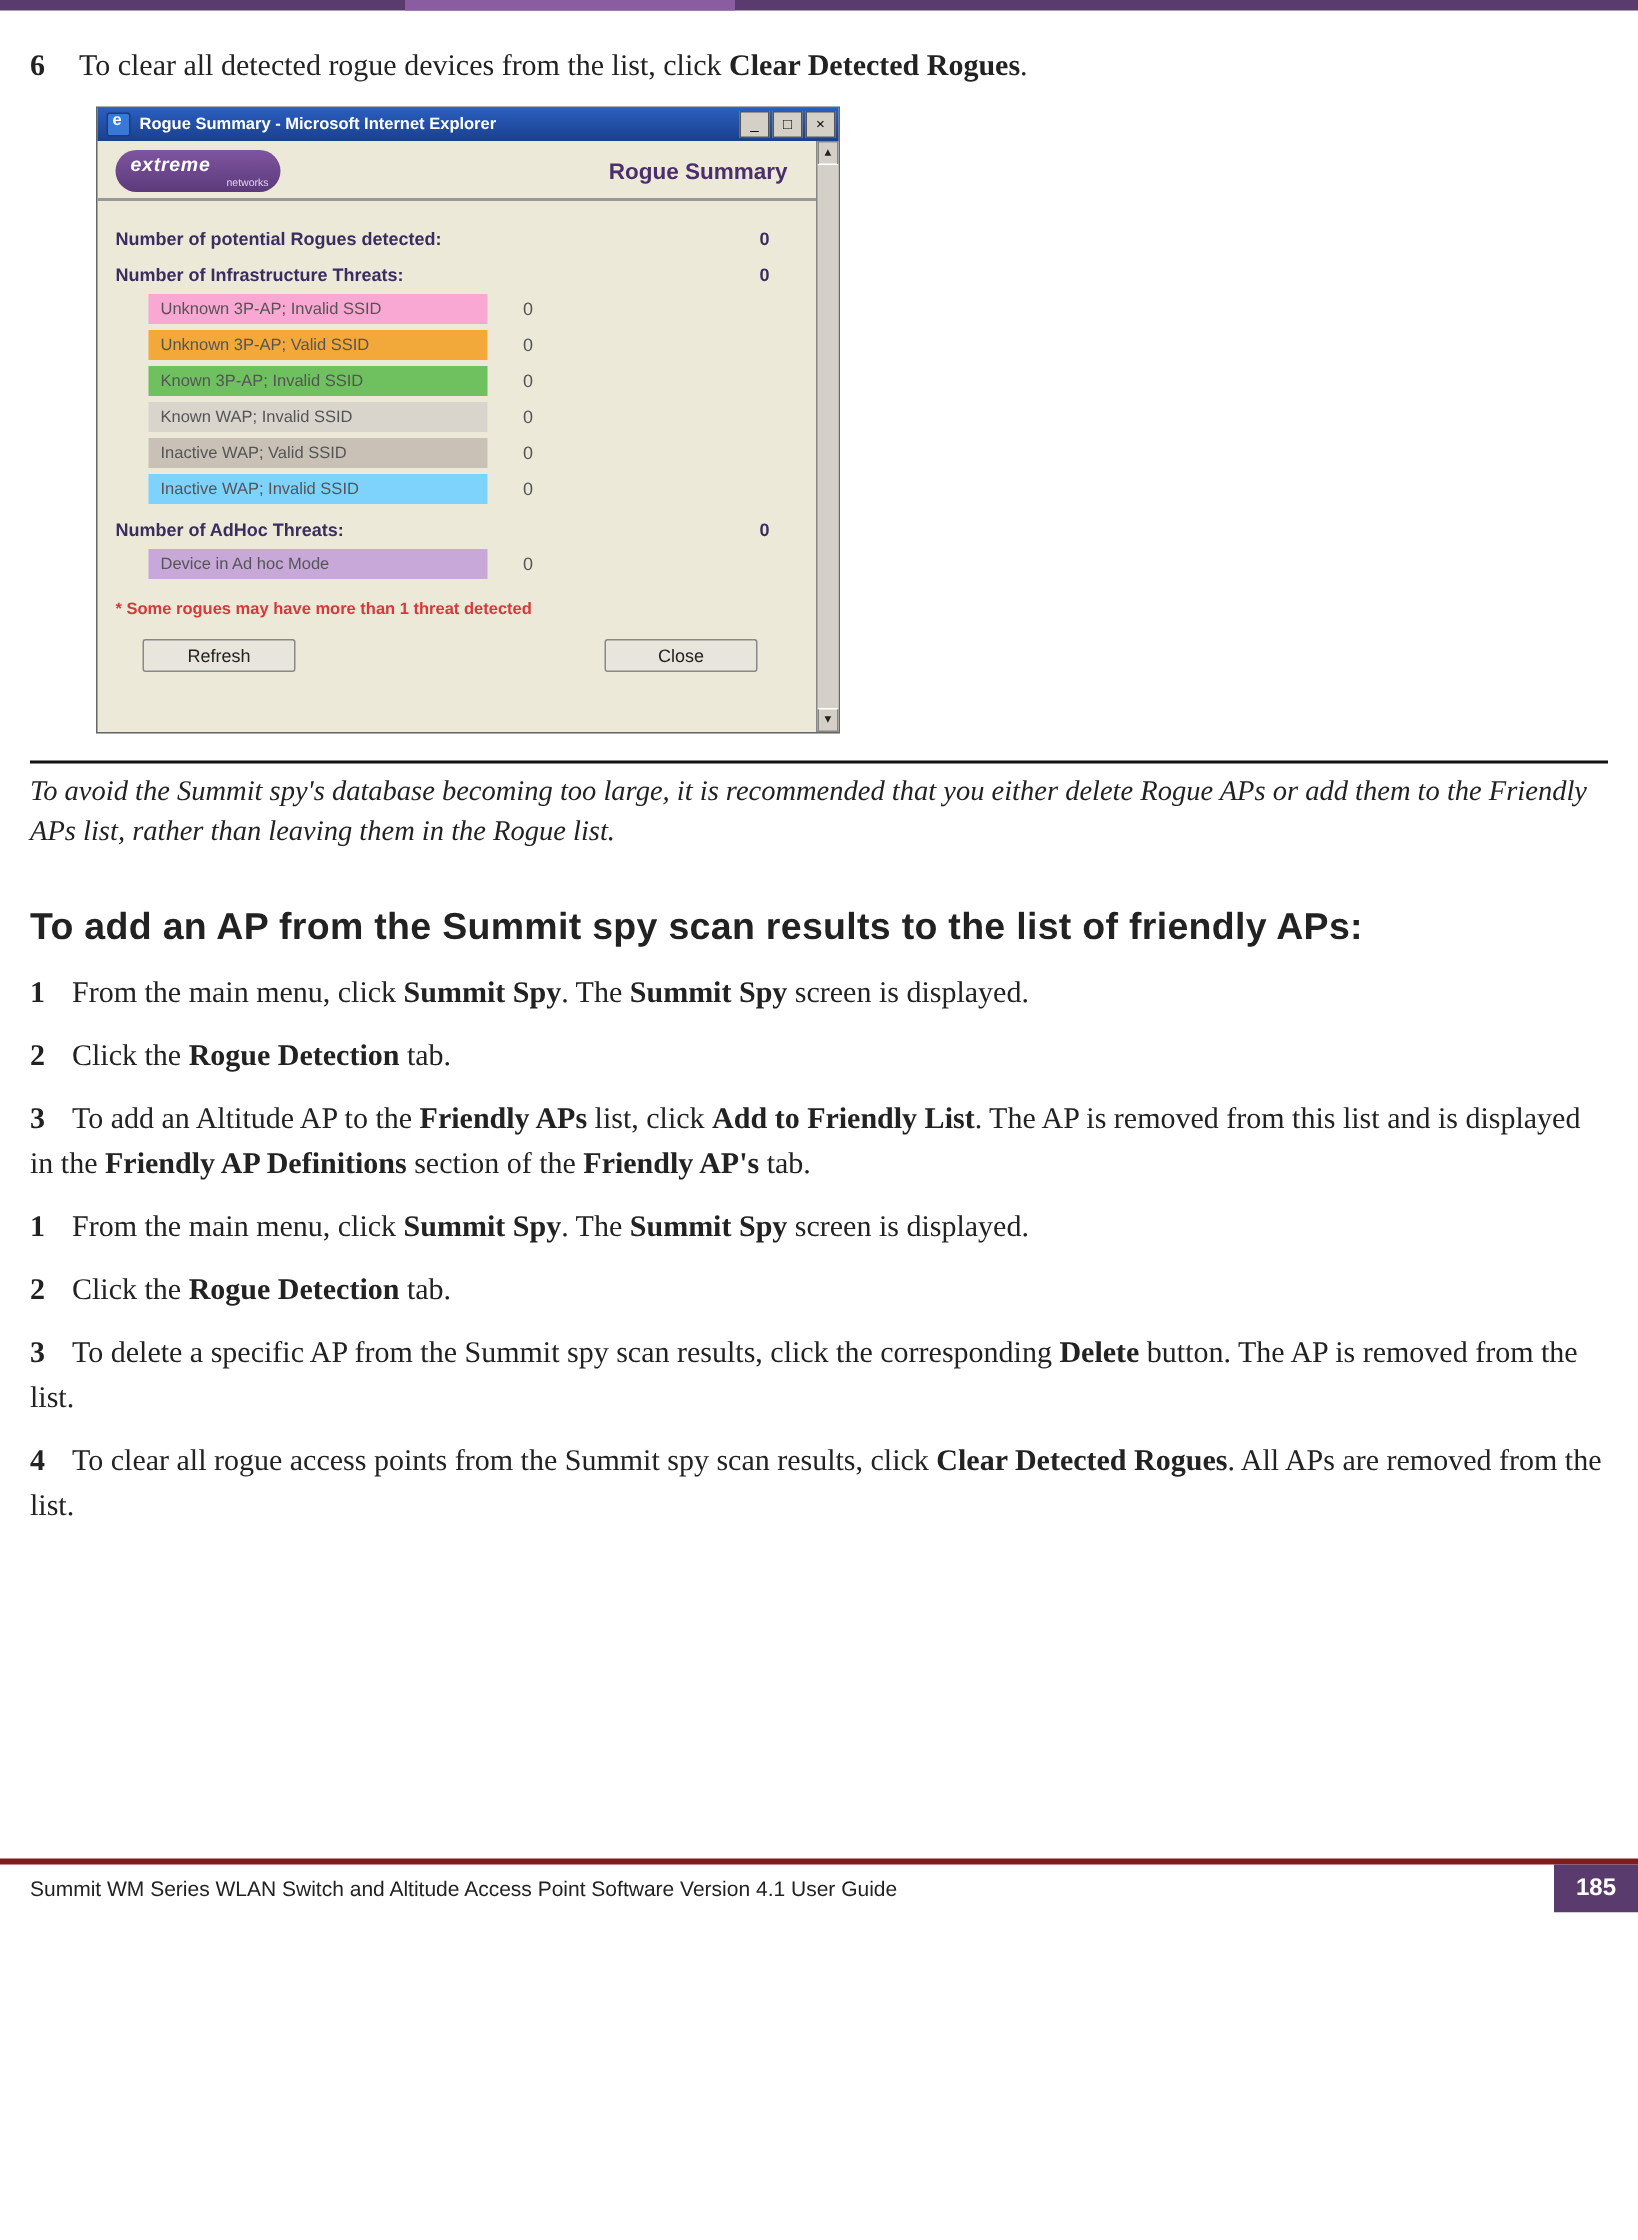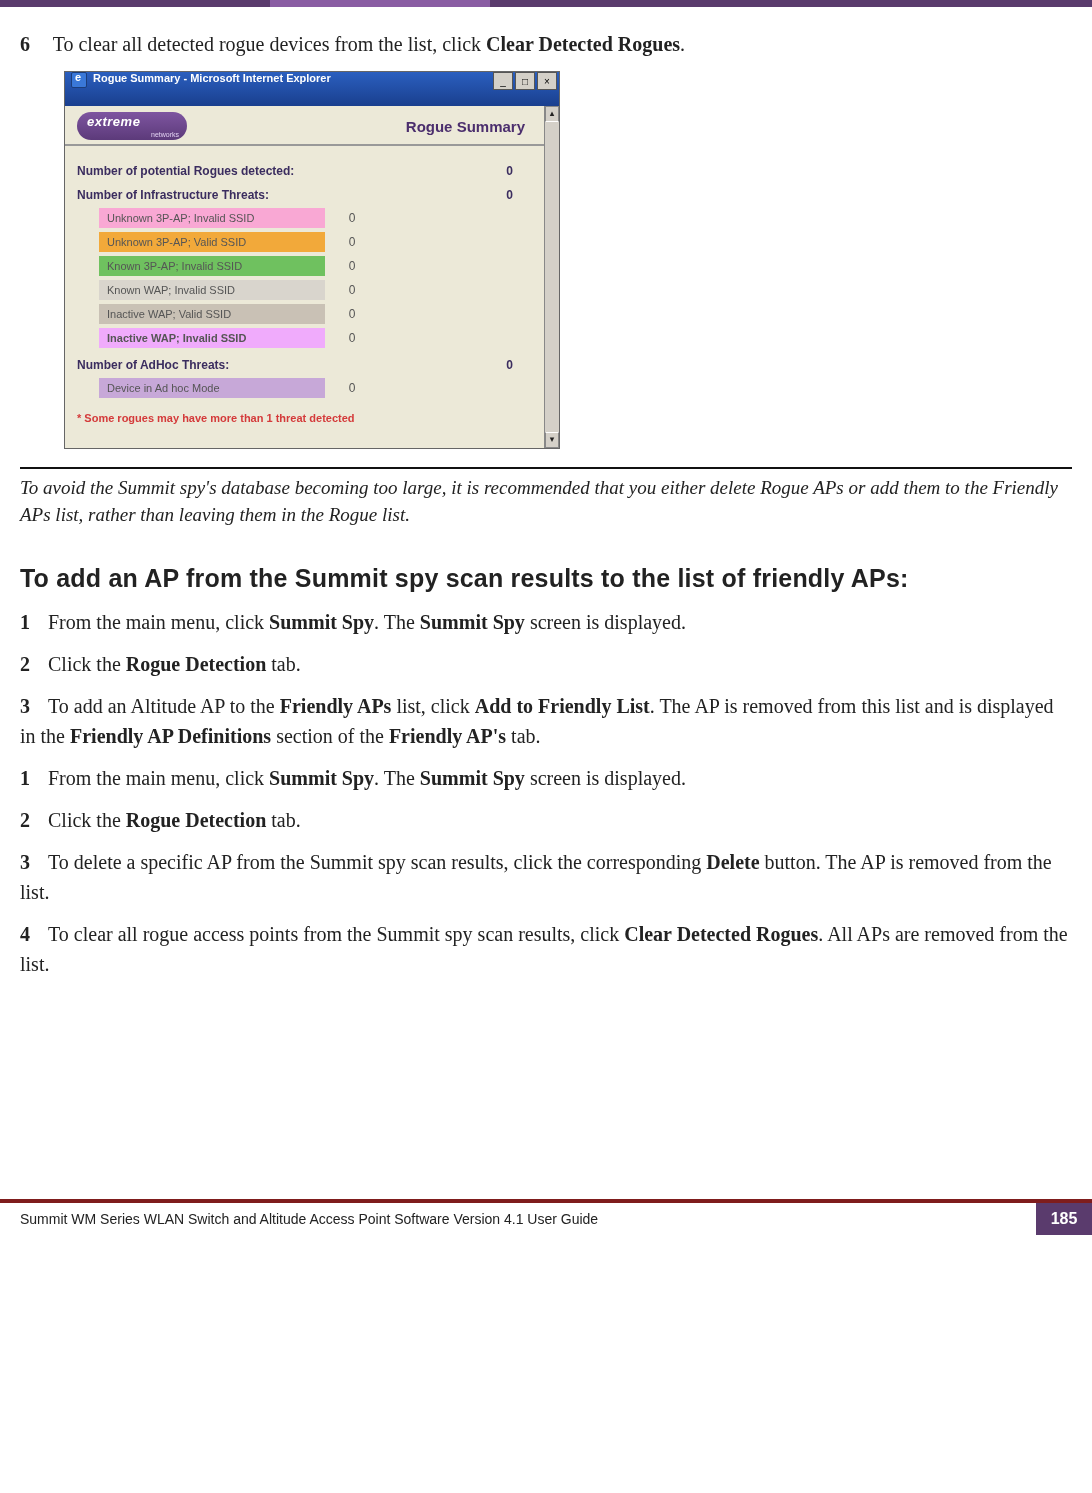--- a/index.html
+++ b/index.html
@@ -12,21 +12,21 @@
   }
   .topbar { height: 7px; background: #5a3b6d; margin-bottom: 22px; }
   .topbar .inner { width: 220px; height: 7px; background: #8a5da3; margin-left: 270px; }
   .content { padding: 0 20px; }
   .step-line { margin: 0 0 12px 0; font-size: 20px; line-height: 1.5; }
   .step-line .num { display: inline-block; width: 28px; font-weight: bold; }
   .step-line .txt { }
   .step-line b { font-weight: bold; }
   .screenshot-wrap { margin: 8px 0 14px 44px; }
   .ie-window { width: 494px; border: 1px solid #666; background: #ece9d8; font-family: Tahoma, Verdana, Arial, sans-serif; font-size: 12px; }
-  .ie-titlebar { display: flex; align-items: flex-start; height: 34px; background: linear-gradient(#2b5fbf,#1a3f8e); color: #fff; padding: 0 2px; }
+  .ie-titlebar { display: flex; align-items: center; height: 22px; background: linear-gradient(#2b5fbf,#1a3f8e); color: #fff; padding: 0 2px; }
   .ie-titlebar .e-icon { width: 14px; height: 14px; background: #3a78d8; border: 1px solid #1c3d7a; margin: 0 4px; position: relative; border-radius: 2px; }
   .ie-titlebar .e-icon::after { content: "e"; position: absolute; left: 3px; top: -2px; color: #fff; font-weight: bold; font-size: 11px; }
   .ie-titlebar .title { flex: 1; padding-left: 2px; font-weight: bold; font-size: 11px; }
   .ie-titlebar .winbtn { width: 18px; height: 16px; background: #d4d0c8; border: 1px solid #555; margin-left: 2px; display: flex; align-items: center; justify-content: center; font-size: 10px; font-family: Arial, sans-serif; color: #000; }
   .ie-body { position: relative; padding: 0 14px 10px 0; }
   .ie-scroll { position: absolute; right: 0; top: 0; bottom: 0; width: 14px; background: #d4d0c8; border-left: 1px solid #888; }
   .ie-scroll .arr { width: 12px; height: 14px; background: #d4d0c8; border: 1px solid #888; margin: 0 auto; font-size: 9px; text-align: center; line-height: 12px; }
   .ie-scroll .arr.top { border-bottom: 1px solid #fff; }
   .ie-scroll .arr.bot { position: absolute; bottom: 0; left: 0; border-top: 1px solid #fff; }
   .ie-header { display: flex; align-items: center; padding: 6px 12px 4px 12px; border-bottom: 2px solid #999; }
@@ -120,38 +120,42 @@
               </div>
               <div class="threat-item">
                 <div class="chip" style="background: rgb(217, 213, 205);">Known WAP; Invalid SSID</div>
                 <div class="tval">0</div>
               </div>
               <div class="threat-item">
                 <div class="chip" style="background: rgb(201, 193, 181);">Inactive WAP; Valid SSID</div>
                 <div class="tval">0</div>
               </div>
               <div class="threat-item">
-                <div class="chip" style="background: #f0abfc; font-weight: bold;">Inactive WAP; Invalid SSID</div>
+                <div class="chip" style="background: #7dd3fc;">Inactive WAP; Invalid SSID</div>
                 <div class="tval">0</div>
               </div>
             </div>
           <div class="stat-row">
             <span class="label">Number of AdHoc Threats:</span>
             <span class="val">0</span>
           </div>
           <div class="threat-list">
             <div class="threat-item">
               <div class="chip" style="background:#c7a8d8">Device in Ad hoc Mode</div>
               <div class="tval">0</div>
             </div>
           </div>
         </div>
 
         <div class="footnote">* Some rogues may have more than 1 threat detected</div>
 
+        <div class="ie-buttons">
+          <div class="btn">Refresh</div>
+          <div class="btn">Close</div>
+        </div>
       </div>
     </div>
   </div>
 
   <div class="note-block">
     <div class="note-rule"></div>
     <div class="note-text">To avoid the Summit spy's database becoming too large, it is recommended that you either delete Rogue APs or add them to the Friendly APs list, rather than leaving them in the Rogue list.</div>
   </div>
 
   <div class="section-head">To add an AP from the Summit spy scan results to the list of friendly APs:</div>

